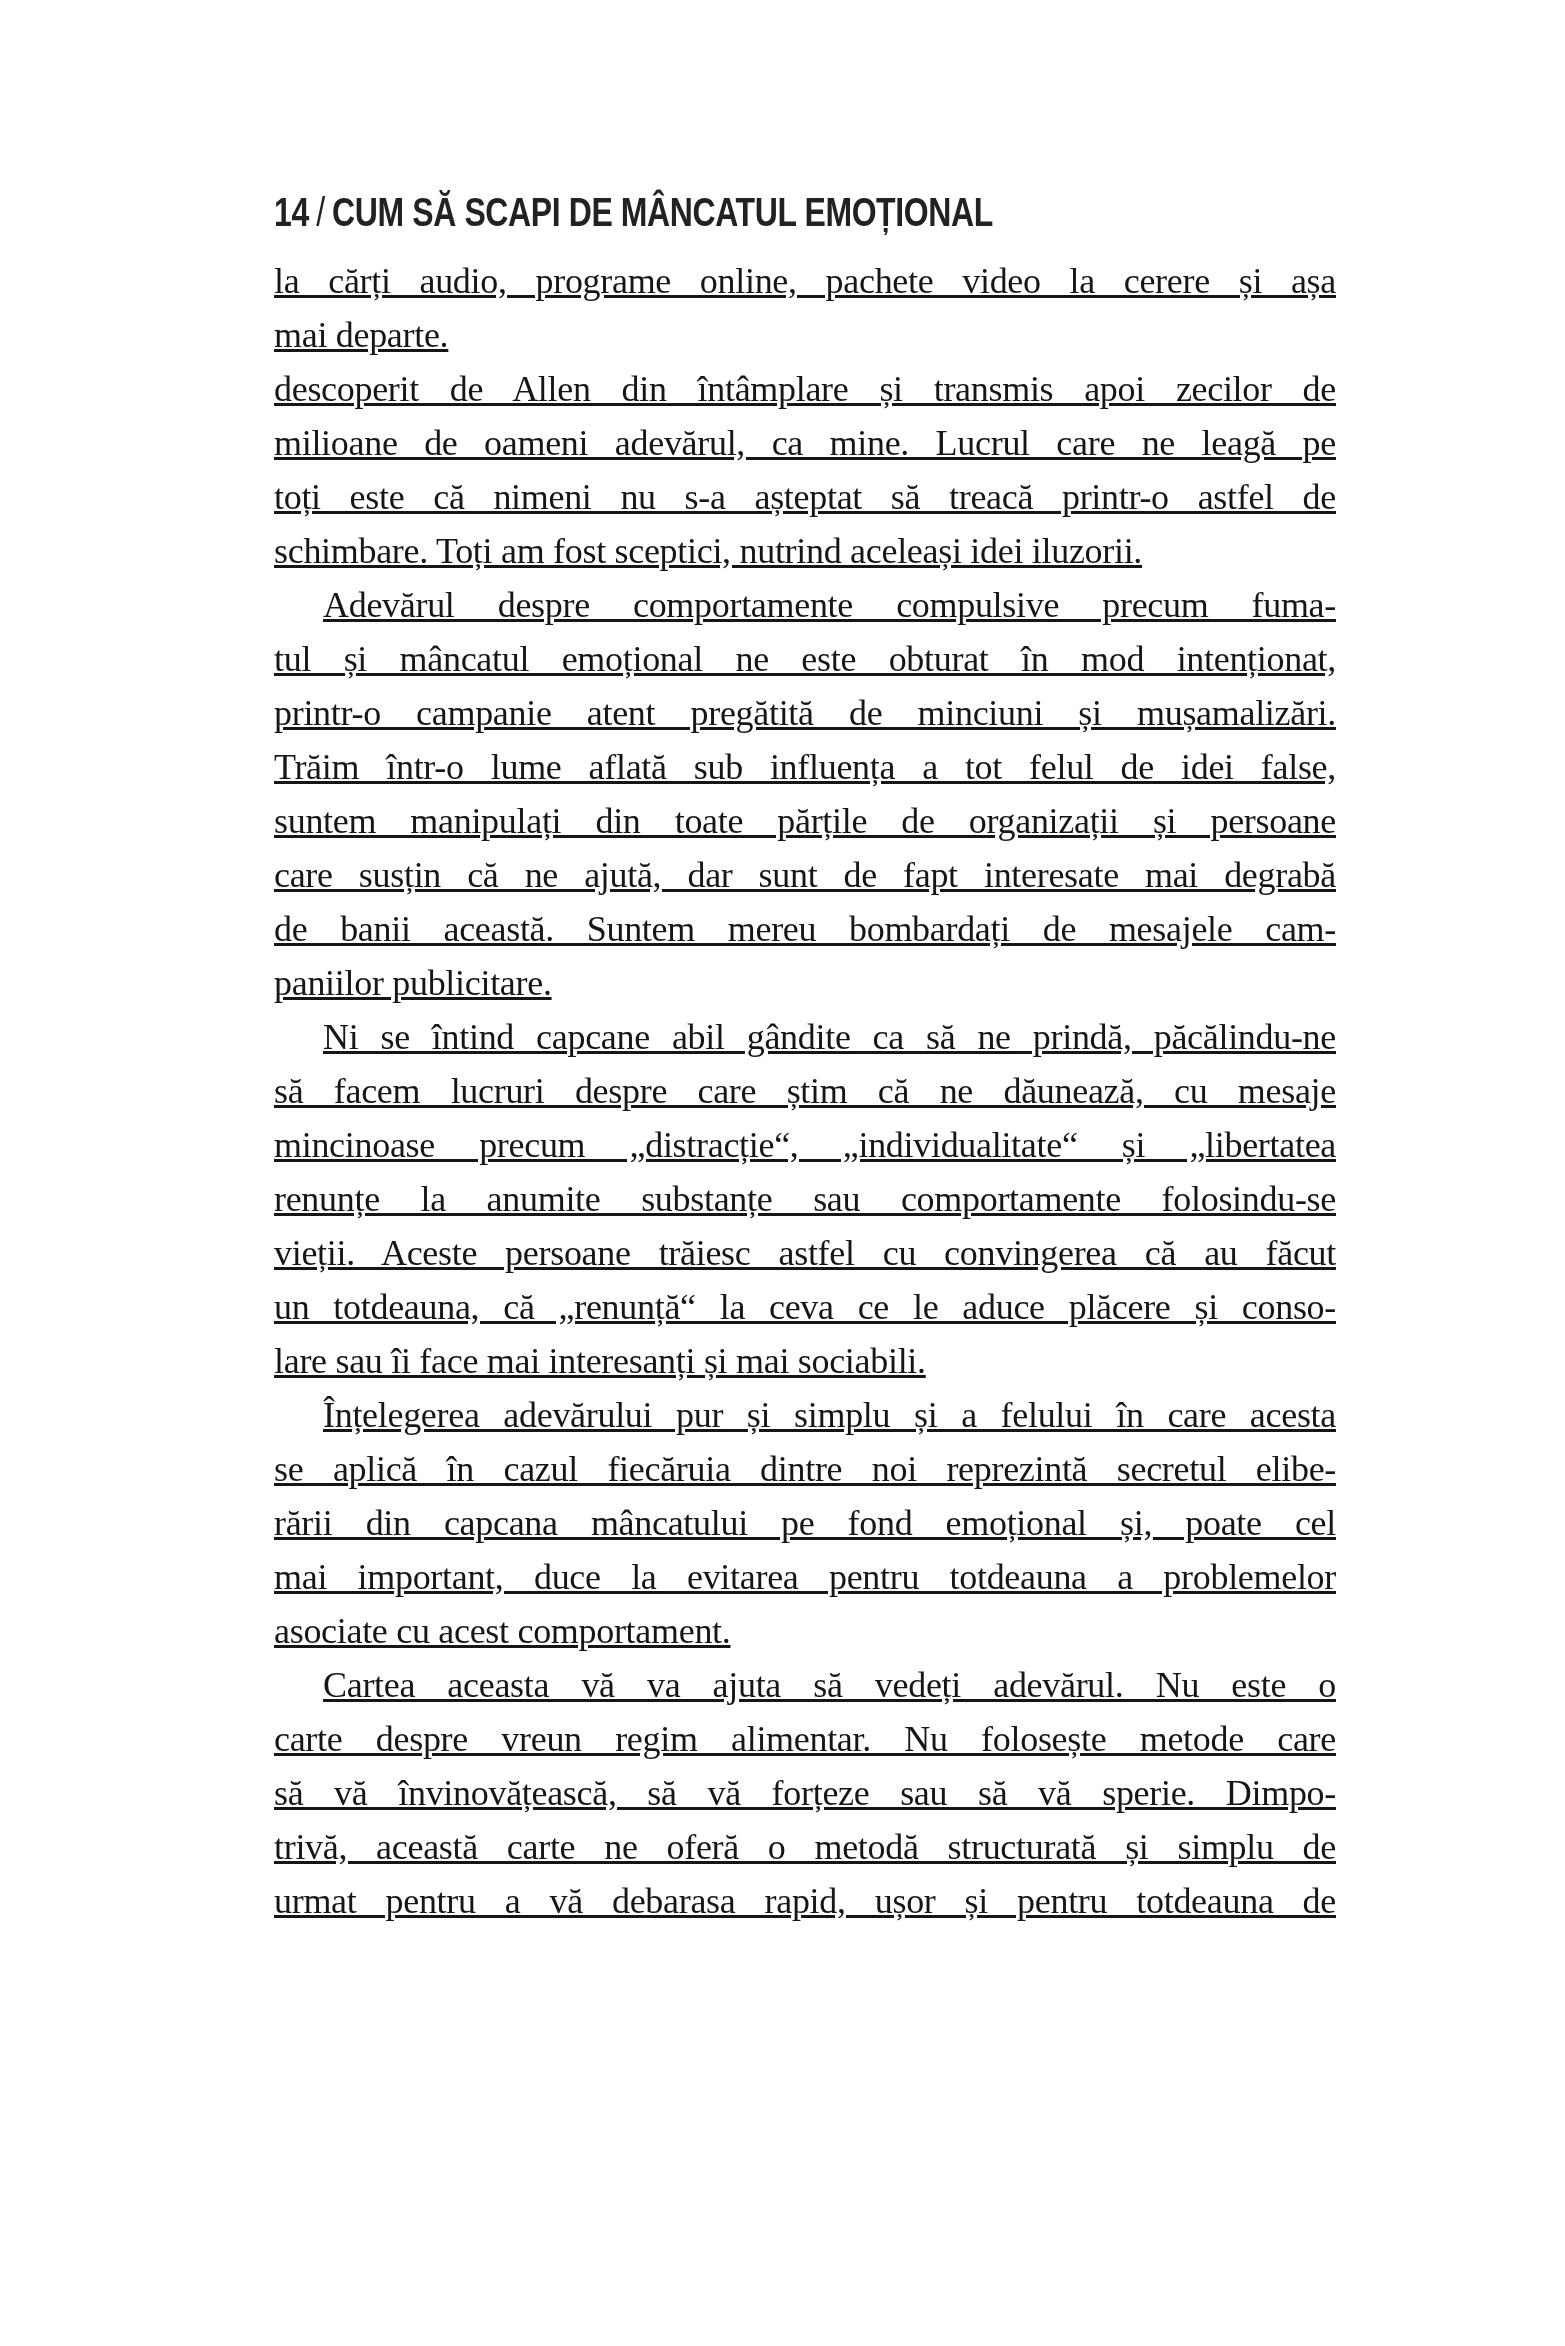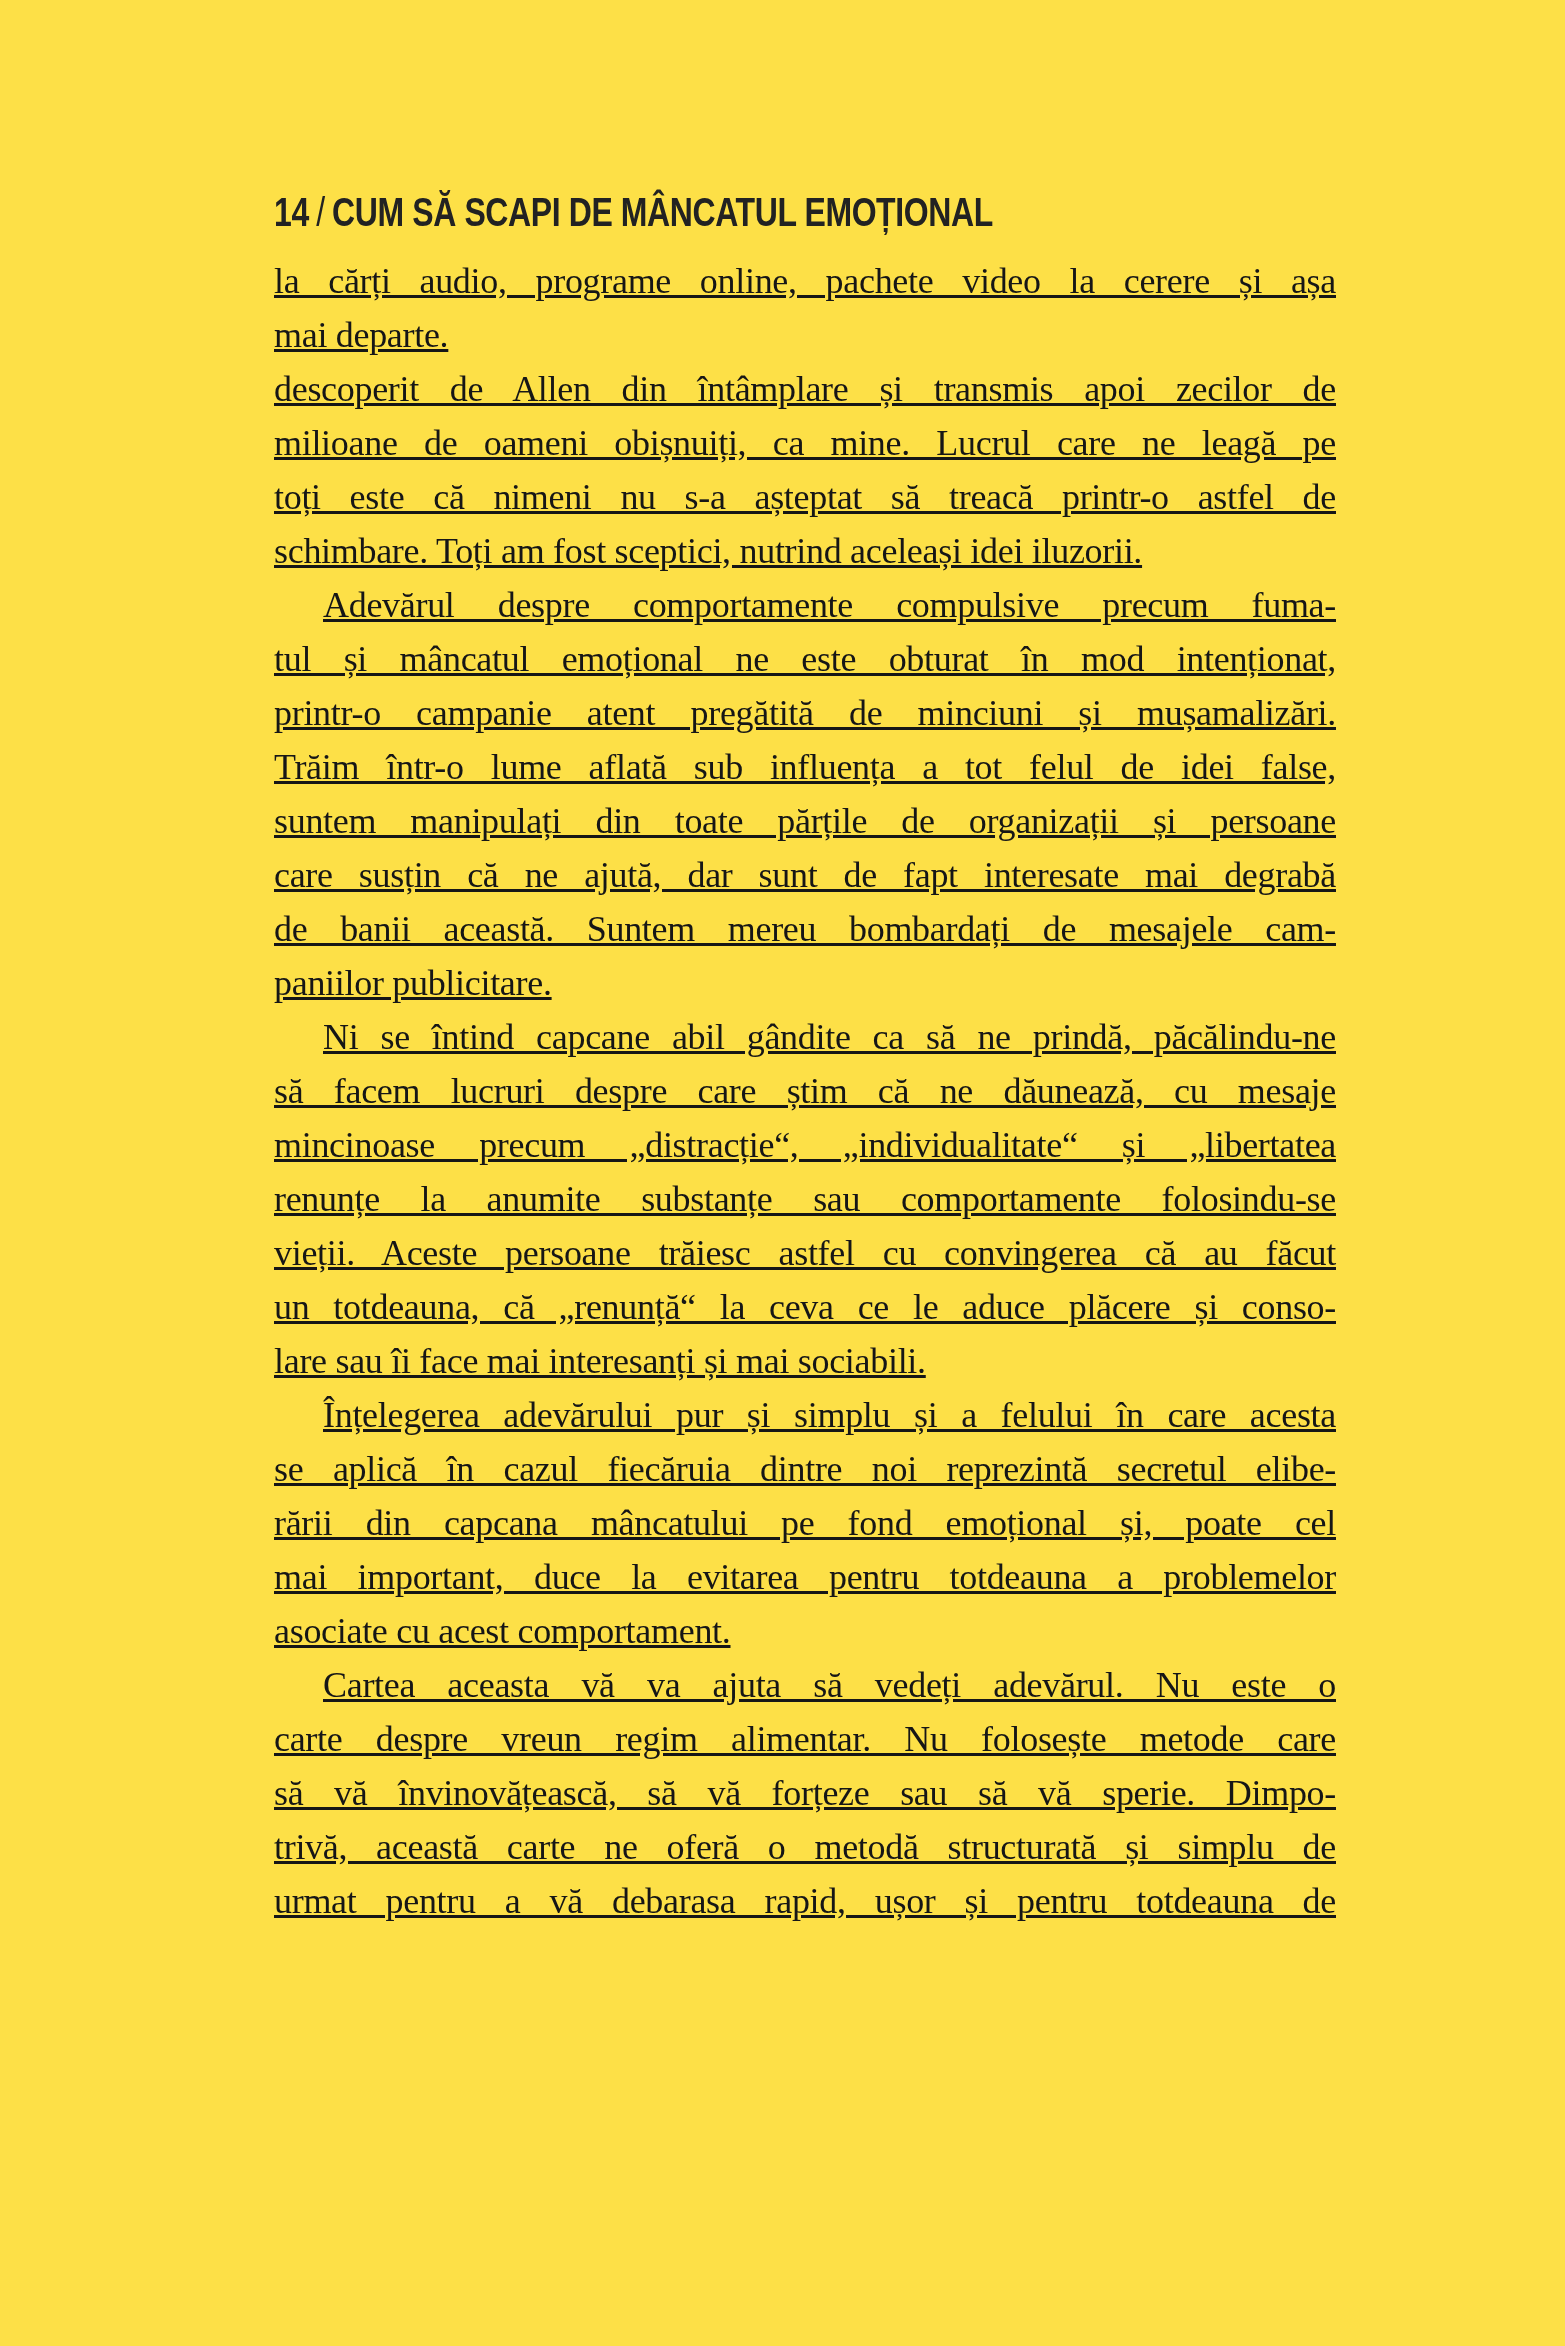--- a/index.html
+++ b/index.html
@@ -5,21 +5,21 @@
   html, body {
     margin: 0;
     padding: 0;
     background: #e8e8e8;
   }
   .page {
     position: relative;
     width: 1565px;
     height: 2347px;
     margin: 0 auto;
-    background: #fde047;
+    background: #ffffff;
     overflow: hidden;
     font-family: "Liberation Serif", "DejaVu Serif", serif;
     color: #1b1b1b;
   }
   .running-header {
     position: absolute;
     left: 274px;
     top: 189px;
     white-space: nowrap;
     font-family: "Liberation Sans", "DejaVu Sans", sans-serif;
@@ -70,21 +70,21 @@
     <span>14</span><span class="sep">/</span><span>CUM SĂ SCAPI DE MÂNCATUL EMOȚIONAL</span>
   </div>
 
   <div class="body-text">
       <div class="paragraph">
         <div class="line">la cărți audio, programe online, pachete video la cerere și așa</div>
         <div class="line para-end">mai departe.</div>
       </div>
       <div class="paragraph">
         <div class="line">descoperit de Allen din întâmplare și transmis apoi zecilor de</div>
-        <div class="line">milioane de oameni obișnuiți, ca mine. Lucrul care ne leagă pe</div>
+        <div class="line">milioane de oameni adevărul, ca mine. Lucrul care ne leagă pe</div>
         <div class="line">toți este că nimeni nu s-a așteptat să treacă printr-o astfel de</div>
         <div class="line para-end">schimbare. Toți am fost sceptici, nutrind aceleași idei iluzorii.</div>
       </div>
       <div class="paragraph">
         <div class="line indent">Adevărul despre comportamente compulsive precum fuma-</div>
         <div class="line">tul și mâncatul emoțional ne este obturat în mod intenționat,</div>
         <div class="line">printr-o campanie atent pregătită de minciuni și mușamalizări.</div>
         <div class="line">Trăim într-o lume aflată sub influența a tot felul de idei false,</div>
         <div class="line">suntem manipulați din toate părțile de organizații și persoane</div>
         <div class="line">care susțin că ne ajută, dar sunt de fapt interesate mai degrabă</div>

